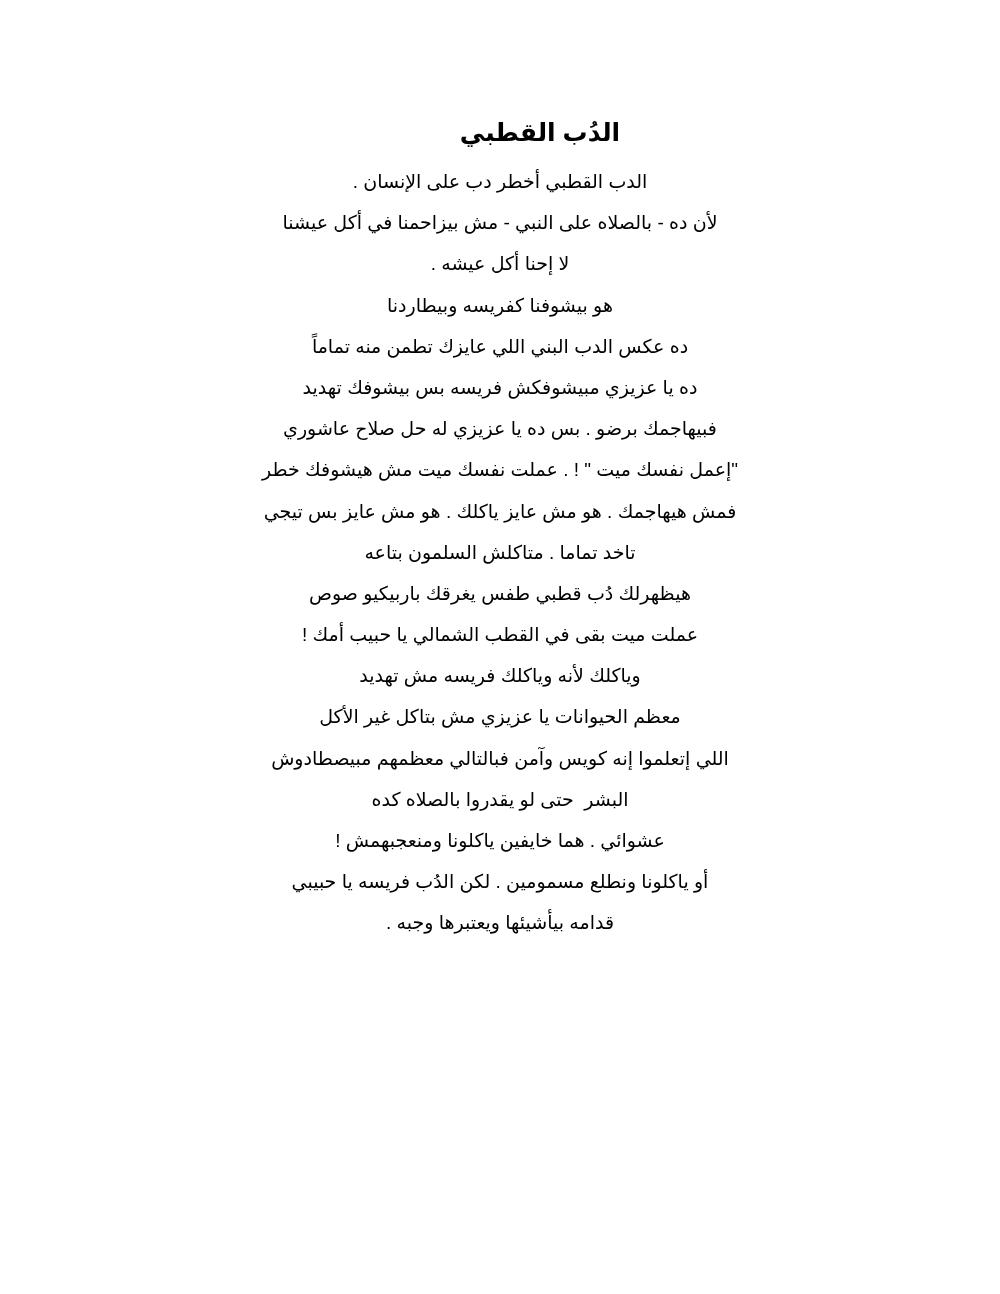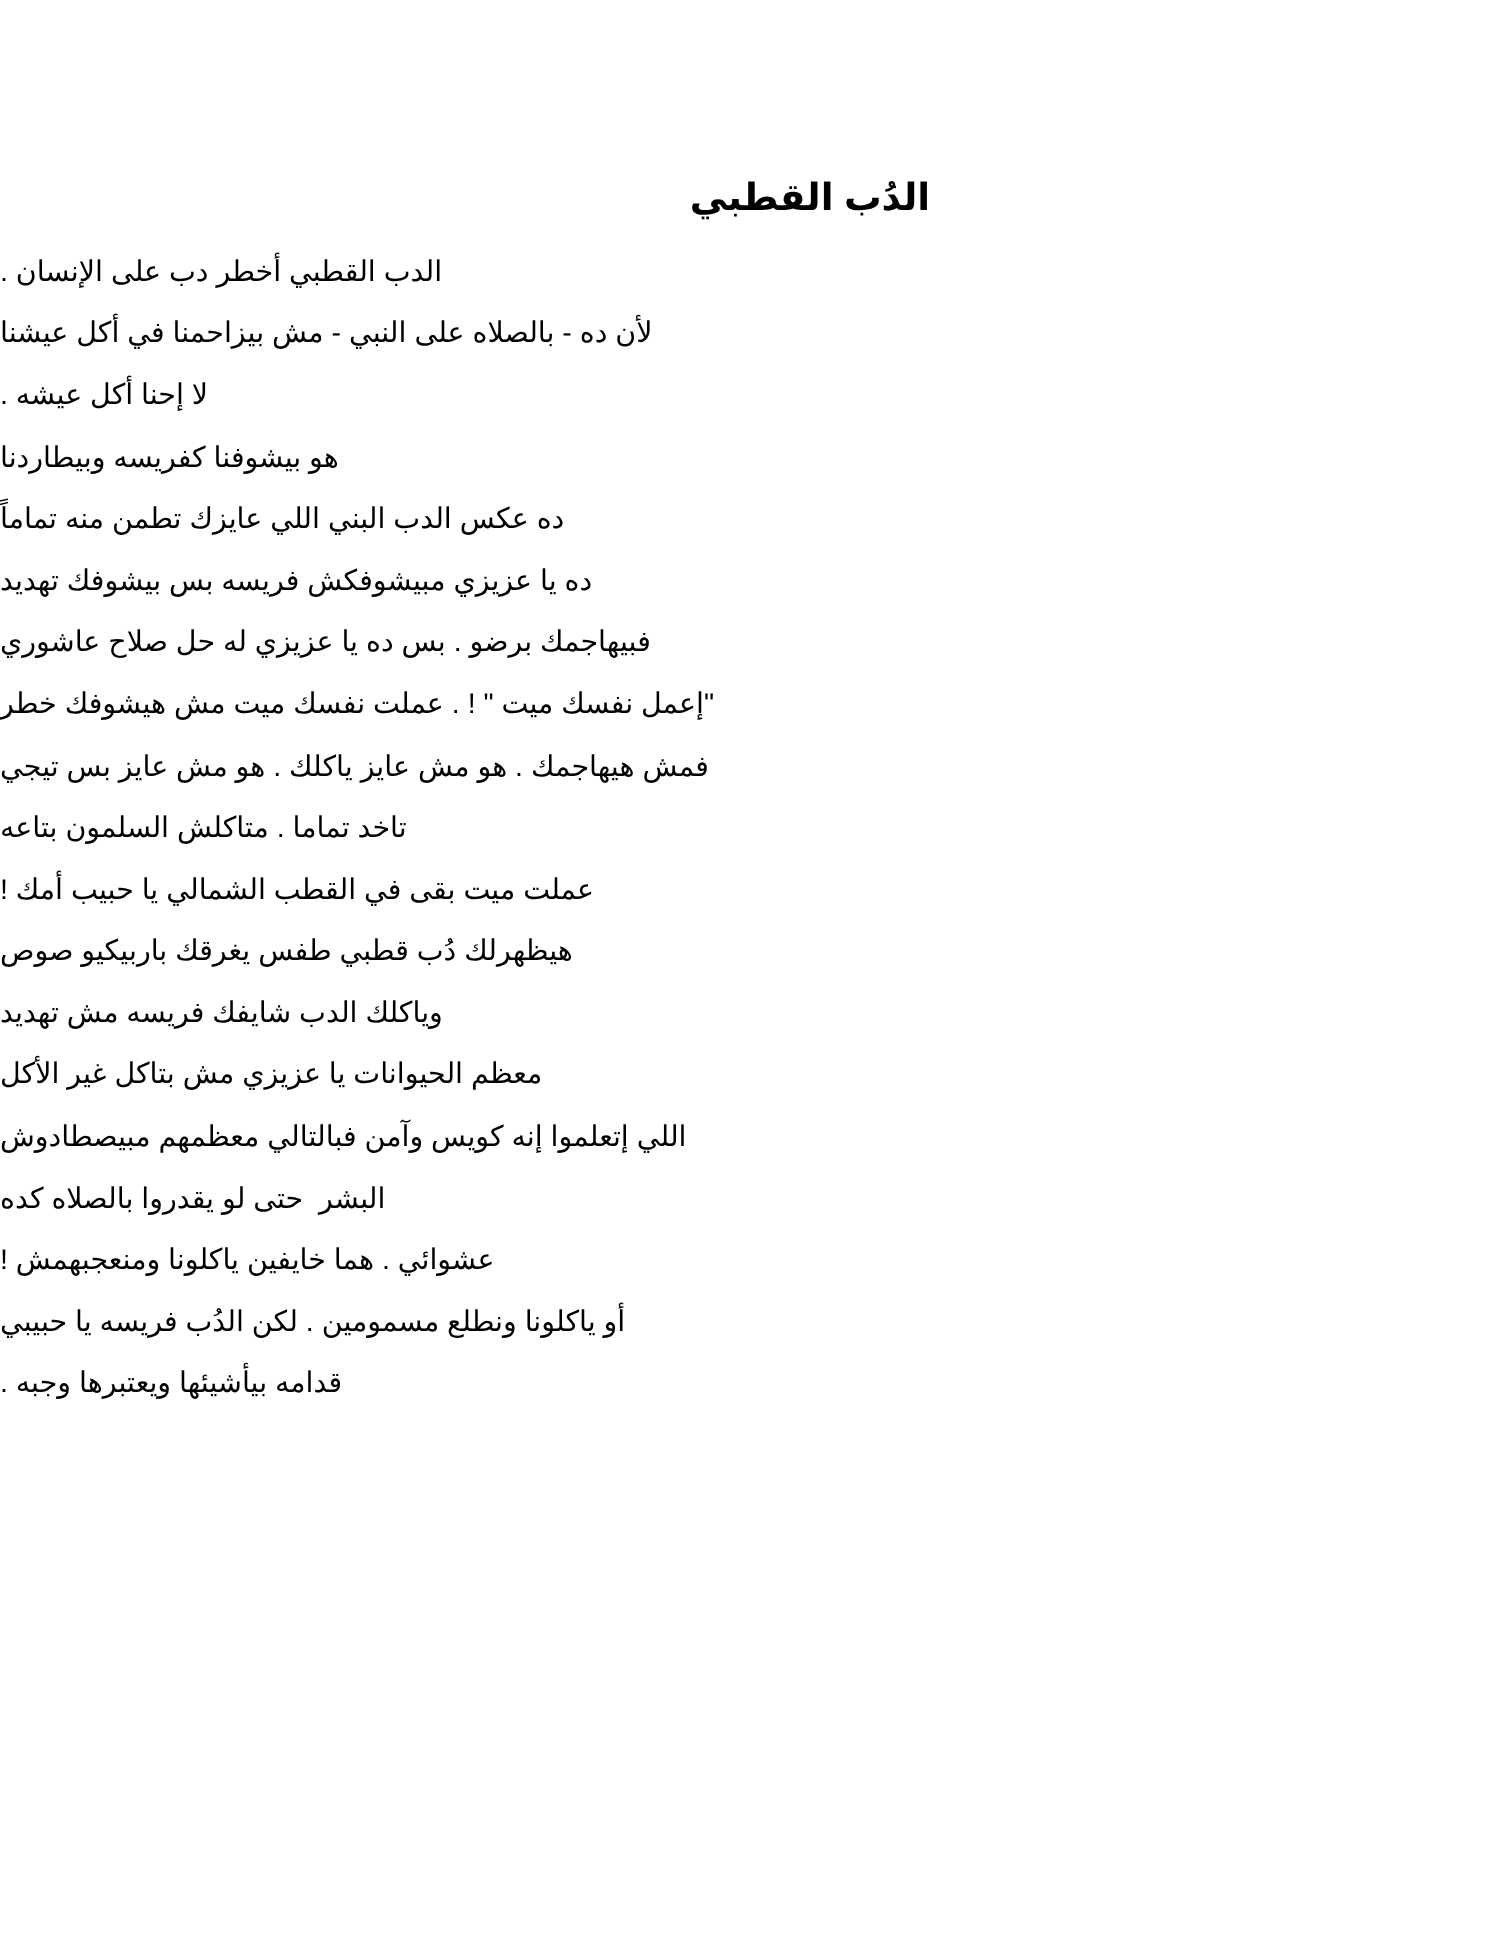--- a/index.html
+++ b/index.html
@@ -34,21 +34,21 @@
       font-weight: bold;
       line-height: 36px;
       padding-left: 40px;
     }
     .body-lines {
       position: absolute;
       left: 0;
       width: 1000px;
       top: 161px;
       direction: rtl;
-      text-align: left;
+      text-align: center;
       margin: 0;
       padding: 0;
       list-style: none;
     }
     .body-lines li {
       height: 41.2px;
       line-height: 41.2px;
       font-size: 19px;
       white-space: pre;
     }
@@ -62,23 +62,23 @@
     <li>الدب القطبي أخطر دب على الإنسان .</li>
     <li>لأن ده - بالصلاه على النبي - مش بيزاحمنا في أكل عيشنا</li>
     <li>لا إحنا أكل عيشه .</li>
     <li>هو بيشوفنا كفريسه وبيطاردنا</li>
     <li>ده عكس الدب البني اللي عايزك تطمن منه تماماً</li>
     <li>ده يا عزيزي مبيشوفكش فريسه بس بيشوفك تهديد</li>
     <li>فبيهاجمك برضو . بس ده يا عزيزي له حل صلاح عاشوري</li>
     <li>"إعمل نفسك ميت " ! . عملت نفسك ميت مش هيشوفك خطر</li>
     <li>فمش هيهاجمك . هو مش عايز ياكلك . هو مش عايز بس تيجي</li>
     <li>تاخد تماما . متاكلش السلمون بتاعه</li>
+    <li>هيظهرلك دُب قطبي طفس يغرقك باربيكيو صوص</li>
     <li>عملت ميت بقى في القطب الشمالي يا حبيب أمك !</li>
-    <li>هيظهرلك دُب قطبي طفس يغرقك باربيكيو صوص</li>
-    <li>وياكلك الدب شايفك فريسه مش تهديد</li>
+    <li>وياكلك لأنه وياكلك فريسه مش تهديد</li>
     <li>معظم الحيوانات يا عزيزي مش بتاكل غير الأكل</li>
     <li>اللي إتعلموا إنه كويس وآمن فبالتالي معظمهم مبيصطادوش</li>
     <li>البشر  حتى لو يقدروا بالصلاه كده</li>
     <li>عشوائي . هما خايفين ياكلونا ومنعجبهمش !</li>
     <li>أو ياكلونا ونطلع مسمومين . لكن الدُب فريسه يا حبيبي</li>
     <li>قدامه بيأشيئها ويعتبرها وجبه .</li>
   </ul>
 </div>
 
 </body></html>

